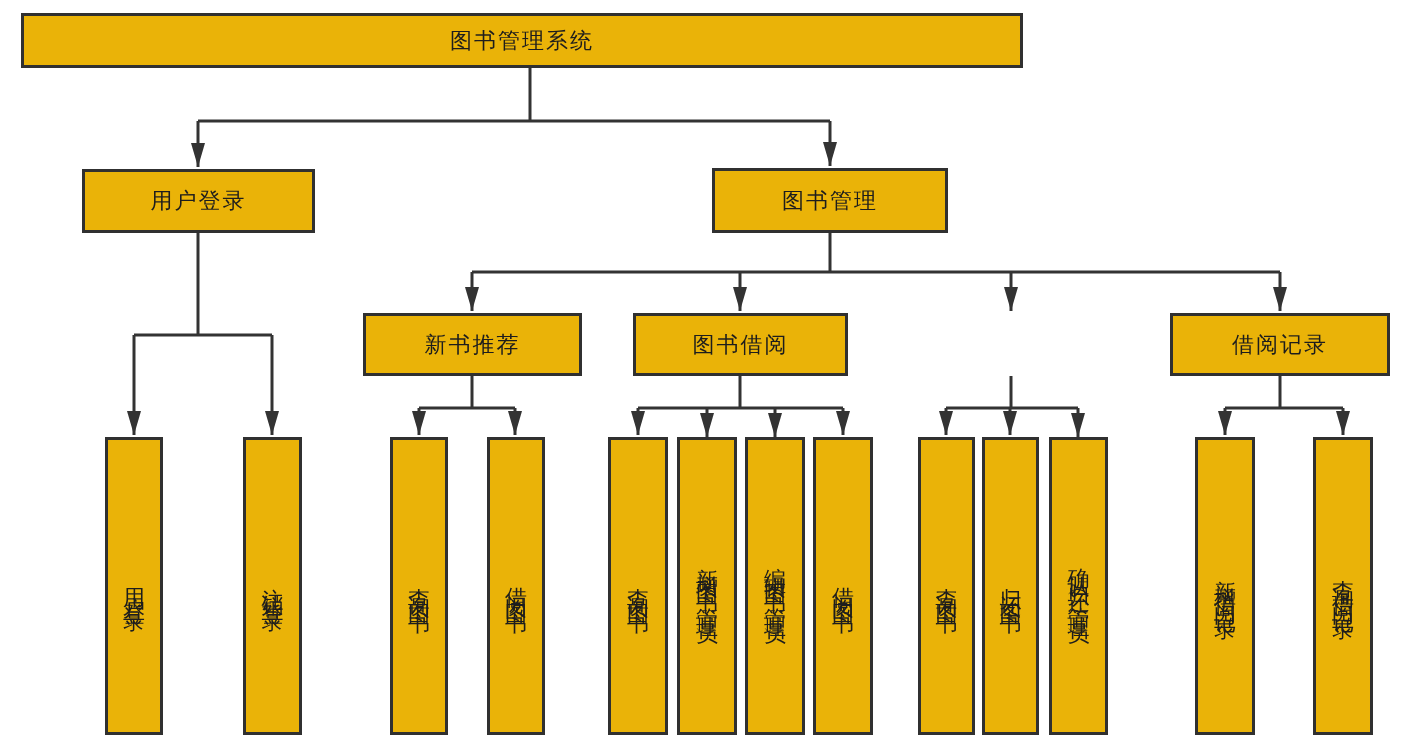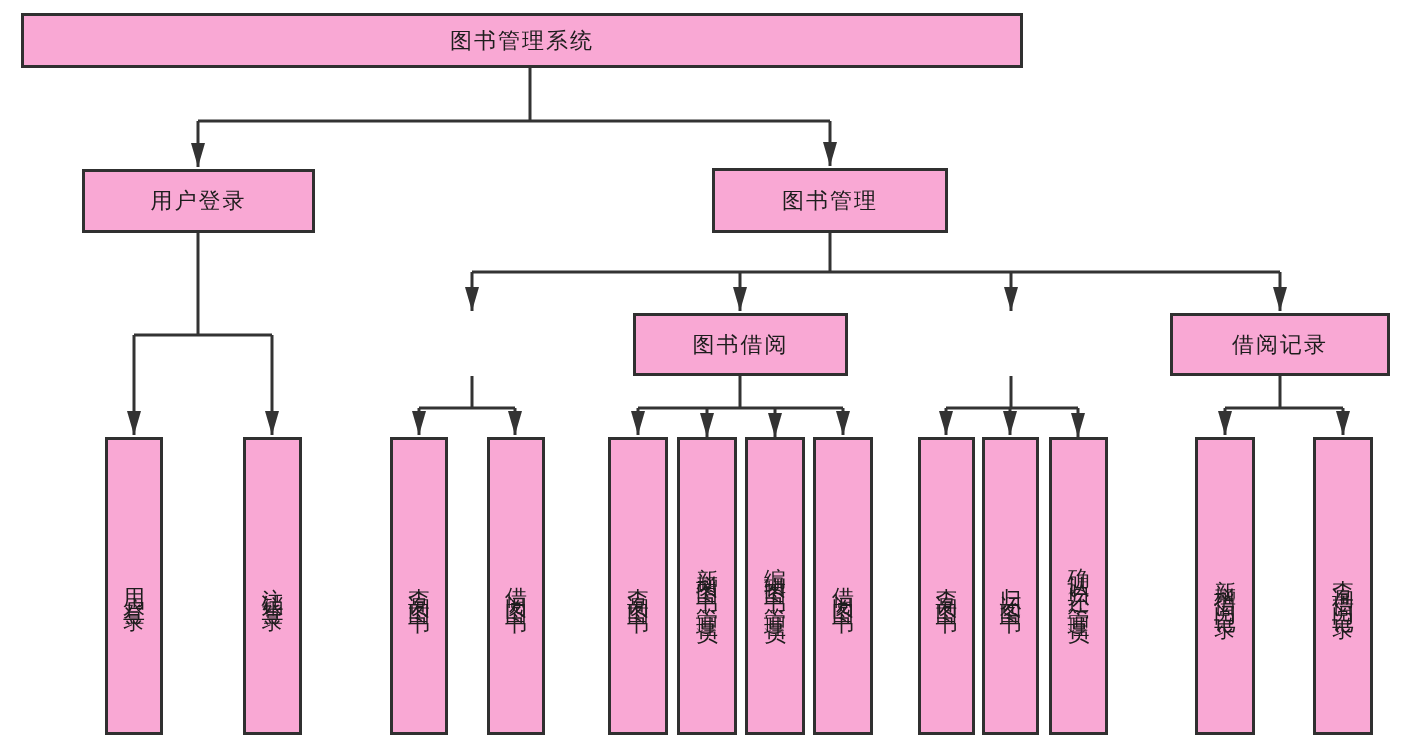--- a/index.html
+++ b/index.html
@@ -14,21 +14,21 @@
   }
   #connectors {
     position: absolute;
     left: 0; top: 0;
     width: 1405px; height: 747px;
     z-index: 1;
   }
   .node {
     position: absolute;
     box-sizing: border-box;
-    background: #f9a8d4;
+    background: #eab308;
     border: 3px solid #303030;
     display: flex;
     align-items: center;
     justify-content: center;
     z-index: 2;
   }
   .hlabel {
     font-size: 22px;
     letter-spacing: 2px;
     white-space: nowrap;
@@ -121,20 +121,23 @@
     <span class="hlabel">图书管理系统</span>
   </div>
 
   <div class="node" style="left:82px; top:169px; width:233px; height:64px;">
     <span class="hlabel">用户登录</span>
   </div>
   <div class="node" style="left:712px; top:168px; width:236px; height:65px;">
     <span class="hlabel">图书管理</span>
   </div>
 
+  <div class="node" style="left:363px; top:313px; width:219px; height:63px;">
+    <span class="hlabel">新书推荐</span>
+  </div>
   <div class="node" style="left:633px; top:313px; width:215px; height:63px;text-align:center;">
     <span class="hlabel">图书借阅</span>
   </div>
   <div class="node" style="left:1170px; top:313px; width:220px; height:63px;">
     <span class="hlabel">借阅记录</span>
   </div>
 
   <div class="node leaf" style="left:105px; width:58px;">
     <span class="vtext">用户登录</span>
   </div>

